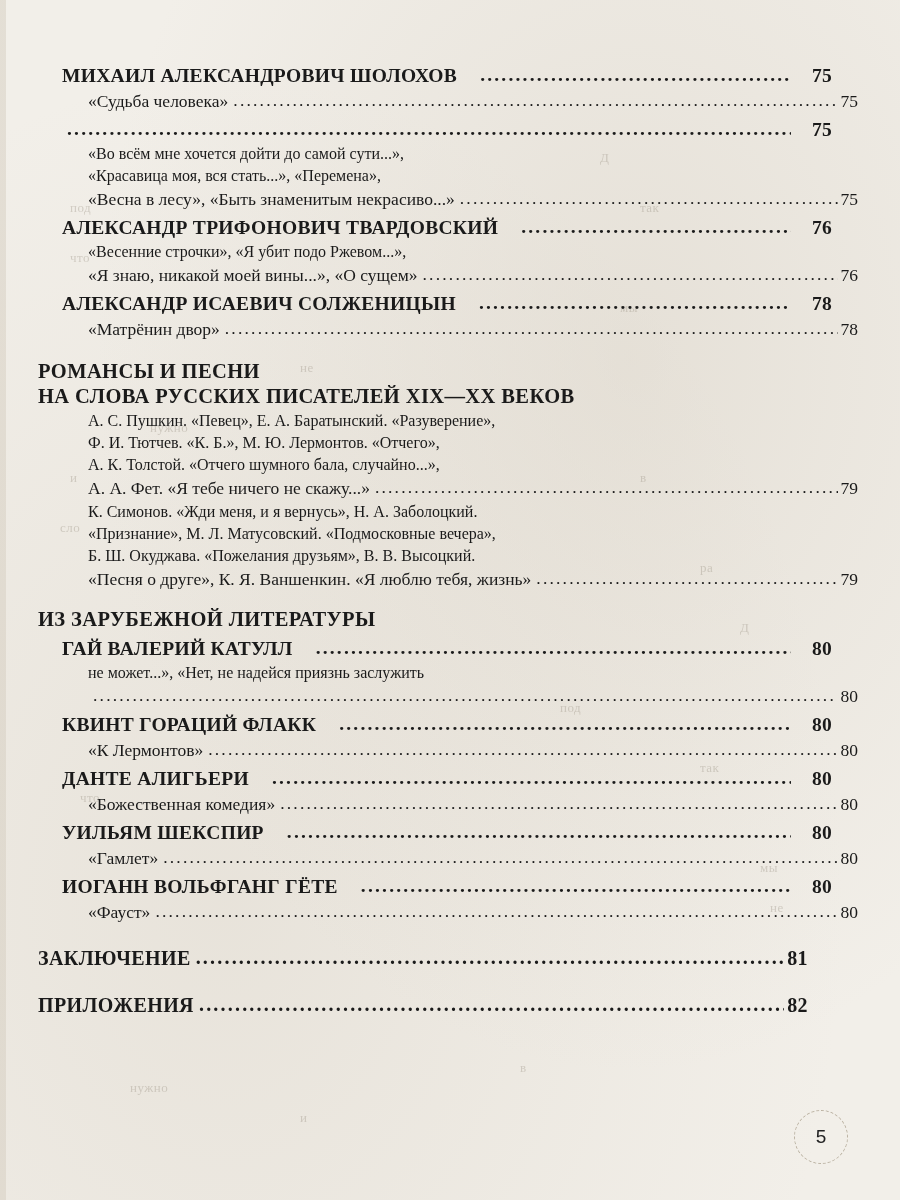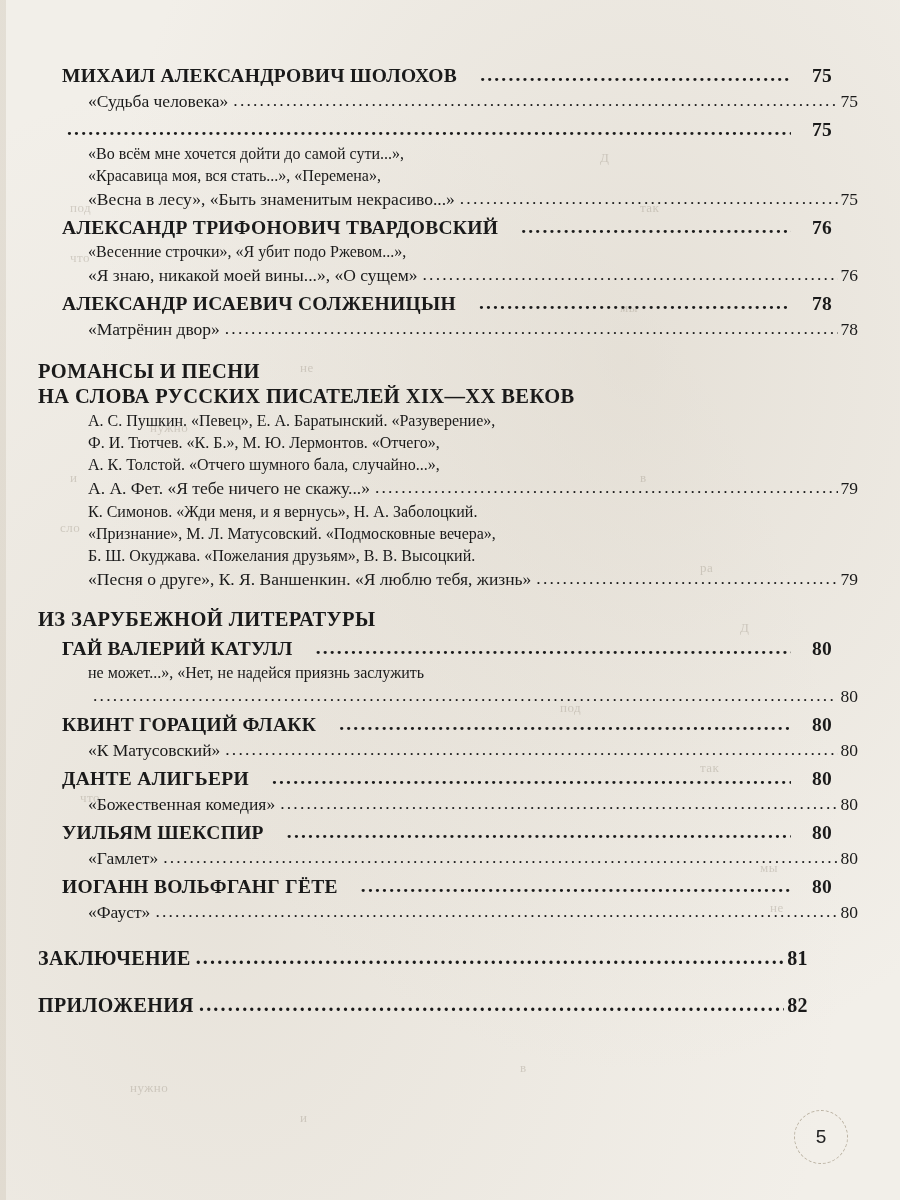--- a/index.html
+++ b/index.html
@@ -238,21 +238,21 @@
       <div class="row work">
         <span class="dots">.................................................................................................................</span>
         <span class="pg">80</span>
       </div>
       <div class="row author lvl1">
         <span class="txt">КВИНТ ГОРАЦИЙ ФЛАКК</span>
         <span class="dots">.................................................................................................................</span>
         <span class="pg">80</span>
       </div>
       <div class="row work">
-        <span class="txt">«К Матусовский»</span>
+        <span class="txt">«К Лермонтов»</span>
         <span class="dots">.................................................................................................................</span>
         <span class="pg">80</span>
       </div>
       <div class="row author lvl1">
         <span class="txt">ДАНТЕ АЛИГЬЕРИ</span>
         <span class="dots">.................................................................................................................</span>
         <span class="pg">80</span>
       </div>
       <div class="row work">
         <span class="txt">«Божественная комедия»</span>

